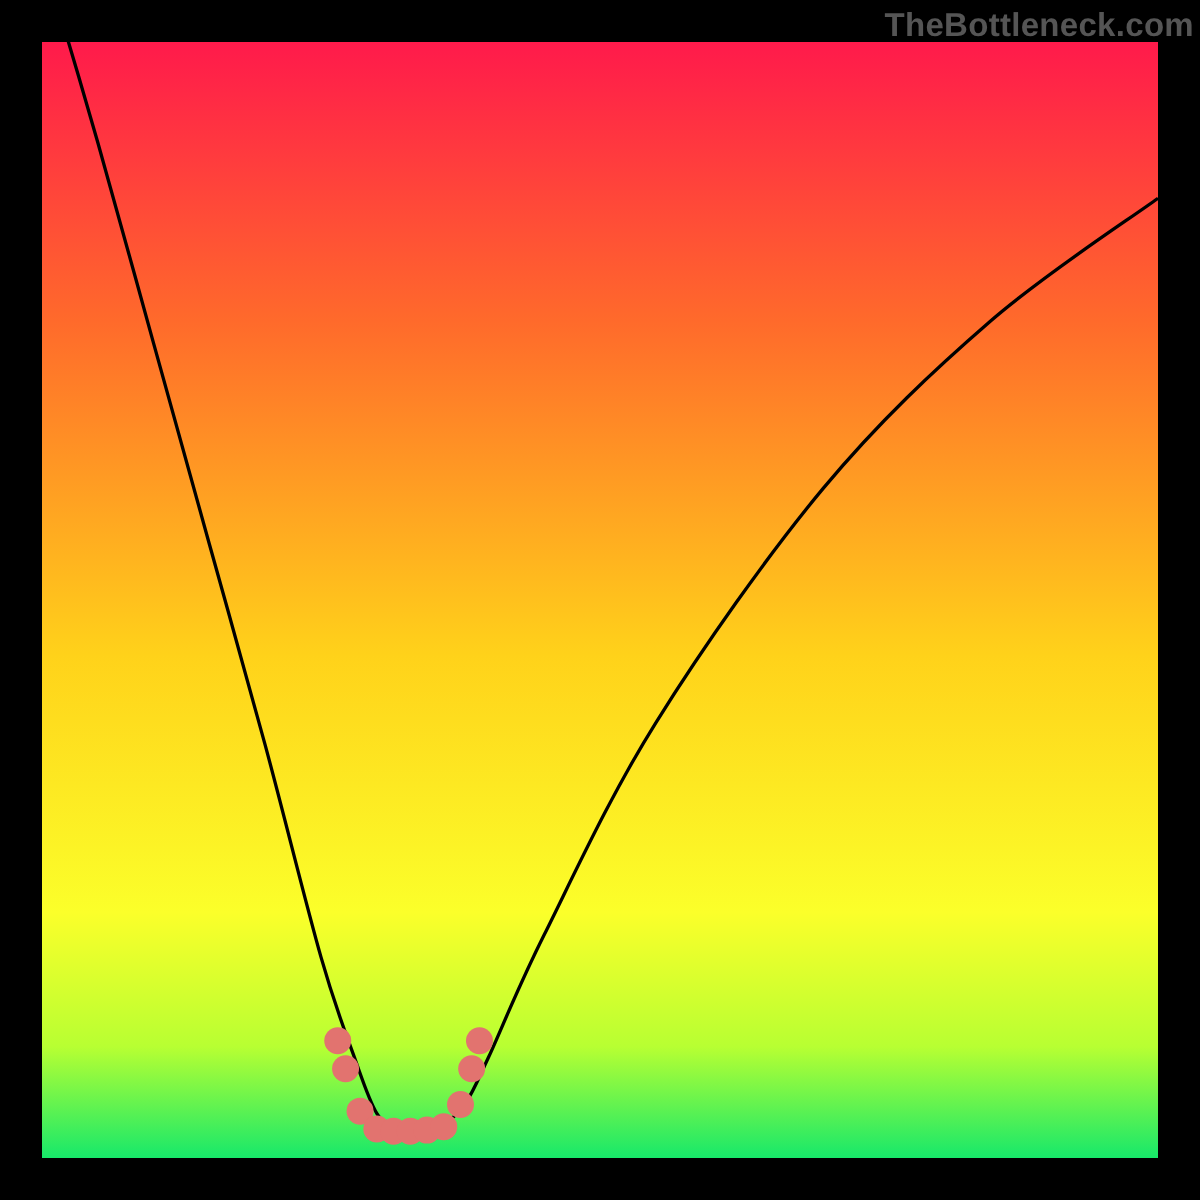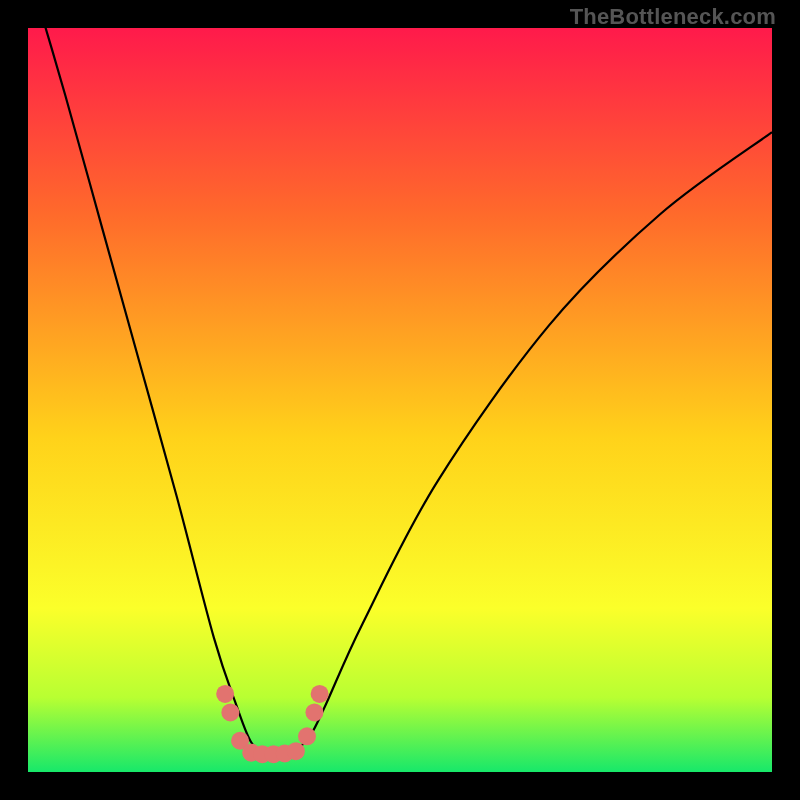--- a/index.html
+++ b/index.html
@@ -22,21 +22,21 @@
     position: absolute;
     top: 28px;
     left: 28px;
     width: 744px;
     height: 744px;
     overflow: hidden;
   }
   .watermark {
     position: absolute;
     top: 4px;
-    right: 24px;
+    right: 4px;
     color: #555;
     font-size: 22px;
     font-weight: 600;
     letter-spacing: 0.2px;
     z-index: 20;
   }
   svg { display: block; }
 </style>
 </head>
 <body>

